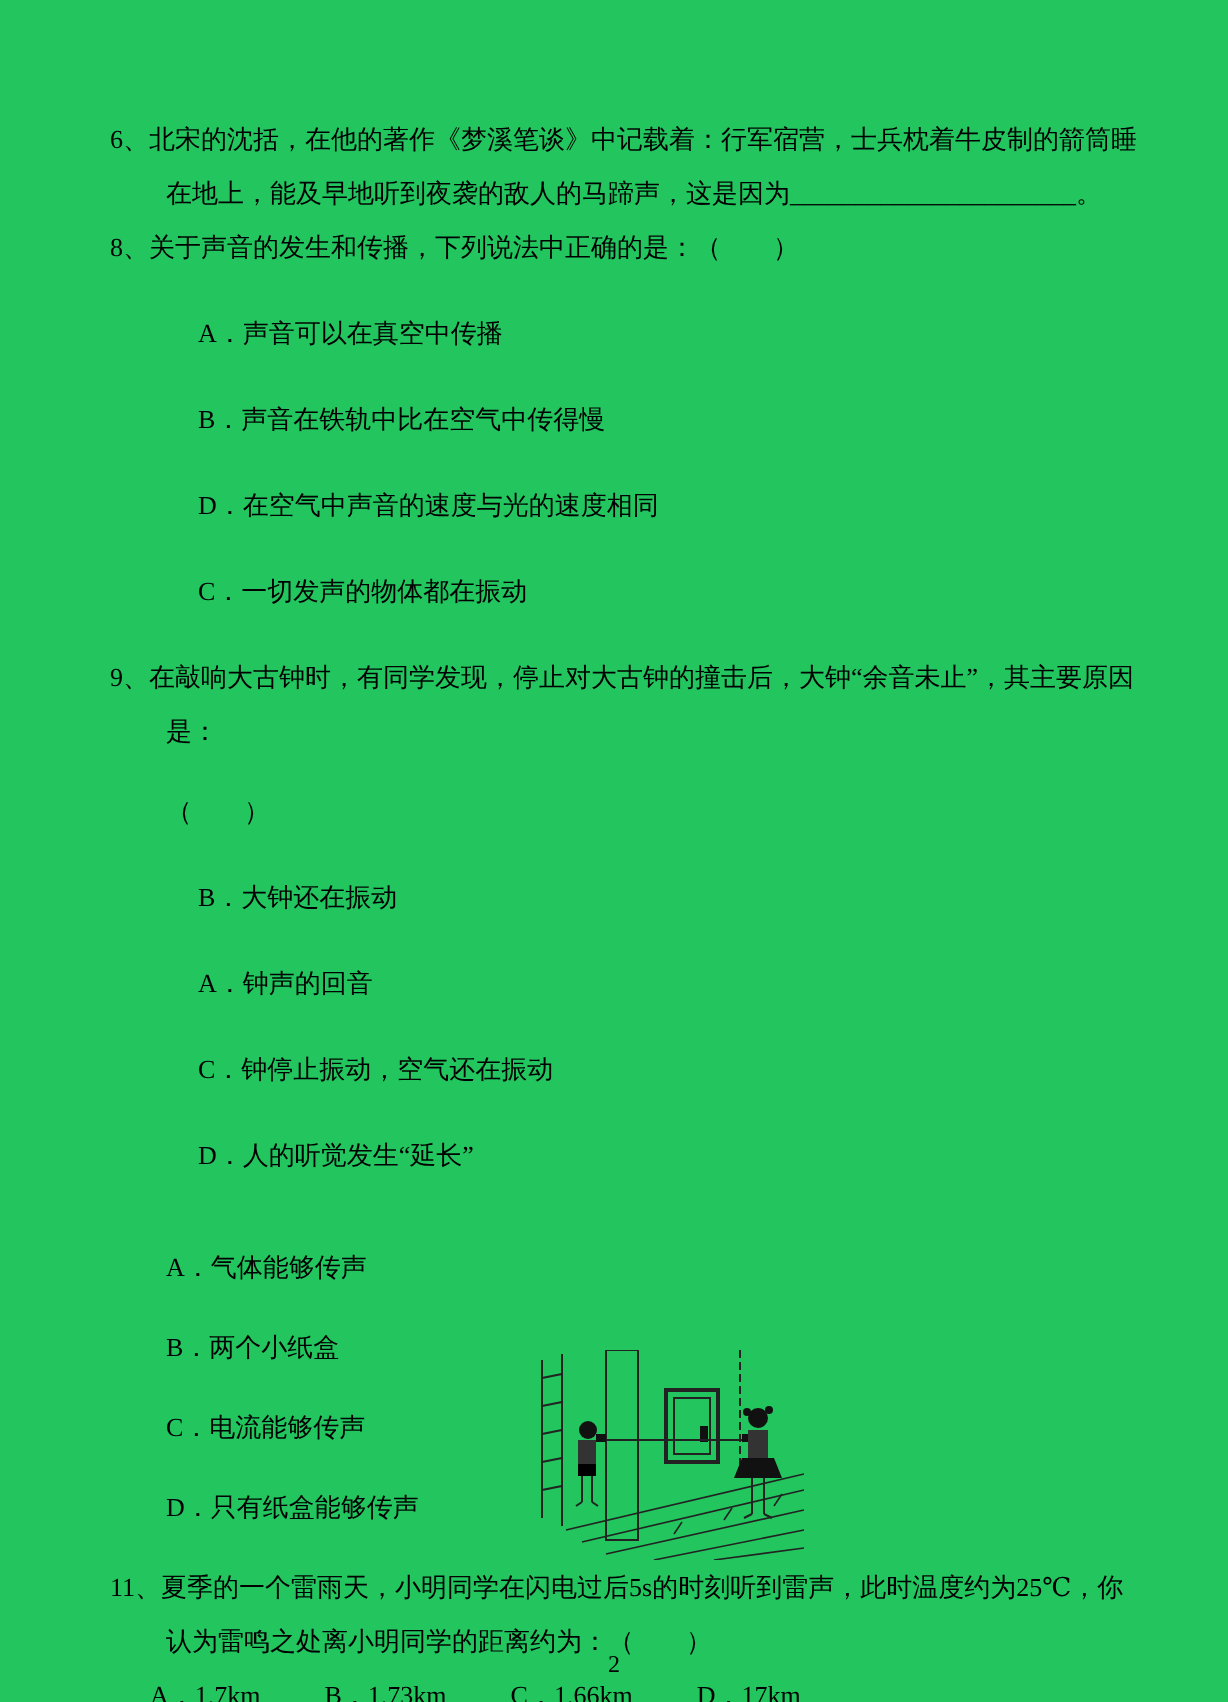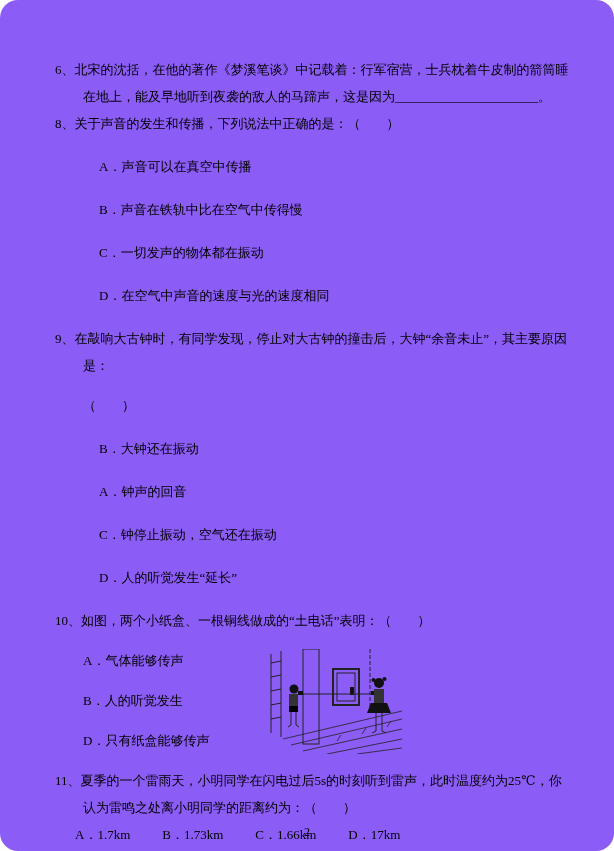--- a/index.html
+++ b/index.html
@@ -1,34 +1,33 @@
 <!DOCTYPE html>
 <html><head>
 <meta charset="utf-8">
 <style>
   html,body { margin:0; padding:0; background:#ffffff; }
   .page {
     position:relative;
     width:614px; height:851px;
-    background:#8b5cf6;
+    background:#22c55e;
     color:#000;
     font-family:"Liberation Serif","DejaVu Serif",serif;
     font-size:13px;
     line-height:27px;
     box-sizing:border-box;
     padding:56px 42px 0 55px;
     overflow:hidden;
-    border-radius:18px;
   }
   .q { padding-left:28px; text-indent:-28px; margin:0; }
   .qnum { white-space:nowrap; }
   .options { margin-left:28px; }
   .options .opt { margin:16px; }
   .paren-line { margin-left:28px; }
-  .q10-row { display:flex; align-items:center; }
+  .q10-row { display:flex; align-items:flex-end; }
   .q10-options { width:184px; margin-left:28px; flex:none; }
   .illu { width:135px; height:105px; flex:none; margin-top:2px; }
   .illu line, .illu polyline, .illu rect.o, .illu path { stroke:#222; fill:none; }
   .opt-row { display:flex; margin-left:20px; }
   .opt-row .opt { margin-right:32px; white-space:nowrap; }
   .pageno {
     position:absolute; left:0; right:0; bottom:12px;
     text-align:center; font-size:12px; line-height:14px;
   }
 </style>
@@ -37,38 +36,38 @@
 
 <div class="page">
 
   <p class="q"><span class="qnum">6、</span><span>北宋的沈括，在他的著作《梦溪笔谈》中记载着：行军宿营，士兵枕着牛皮制的箭筒睡在地上，能及早地听到夜袭的敌人的马蹄声，这是因为______________________。</span></p>
 
 
   <p class="q"><span class="qnum">8、</span><span>关于声音的发生和传播，下列说法中正确的是：（　　）</span></p>
   <div class="options">
     <p class="opt">A．声音可以在真空中传播</p>
     <p class="opt">B．声音在铁轨中比在空气中传得慢</p>
+    <p class="opt">D．在空气中声音的速度与光的速度相同</p>
     <p class="opt">C．一切发声的物体都在振动</p>
-    <p class="opt">D．在空气中声音的速度与光的速度相同</p>
   </div>
 
   <p class="q"><span class="qnum">9、</span><span>在敲响大古钟时，有同学发现，停止对大古钟的撞击后，大钟“余音未止”，其主要原因是：</span></p>
   <p class="paren-line">（　　）</p>
   <div class="options">
     <p class="opt">B．大钟还在振动</p>
     <p class="opt">A．钟声的回音</p>
     <p class="opt">C．钟停止振动，空气还在振动</p>
     <p class="opt">D．人的听觉发生“延长”</p>
   </div>
 
-  <p class="q"><span class="qnum">10、</span><span>如图，两个小纸盒、一根铜线做成的“土电话”表明：（　　）</span></p>
   <div class="q10-row">
     <div class="q10-options">
       <p class="opt">A．气体能够传声</p>
-      <p class="opt">B．人的听觉发生</p>
+      <p class="opt">B．两个小纸盒</p>
+      <p class="opt">C．电流能够传声</p>
       <p class="opt">D．只有纸盒能够传声</p>
     </div>
     <svg class="illu" viewBox="0 0 135 105" aria-hidden="true">
       <defs>
         <pattern id="spk" width="3" height="3" patternUnits="userSpaceOnUse">
           <rect width="3" height="3" fill="#ffffff"></rect>
           <circle cx="1" cy="1" r="0.55" fill="#444"></circle>
         </pattern>
       </defs>
 

